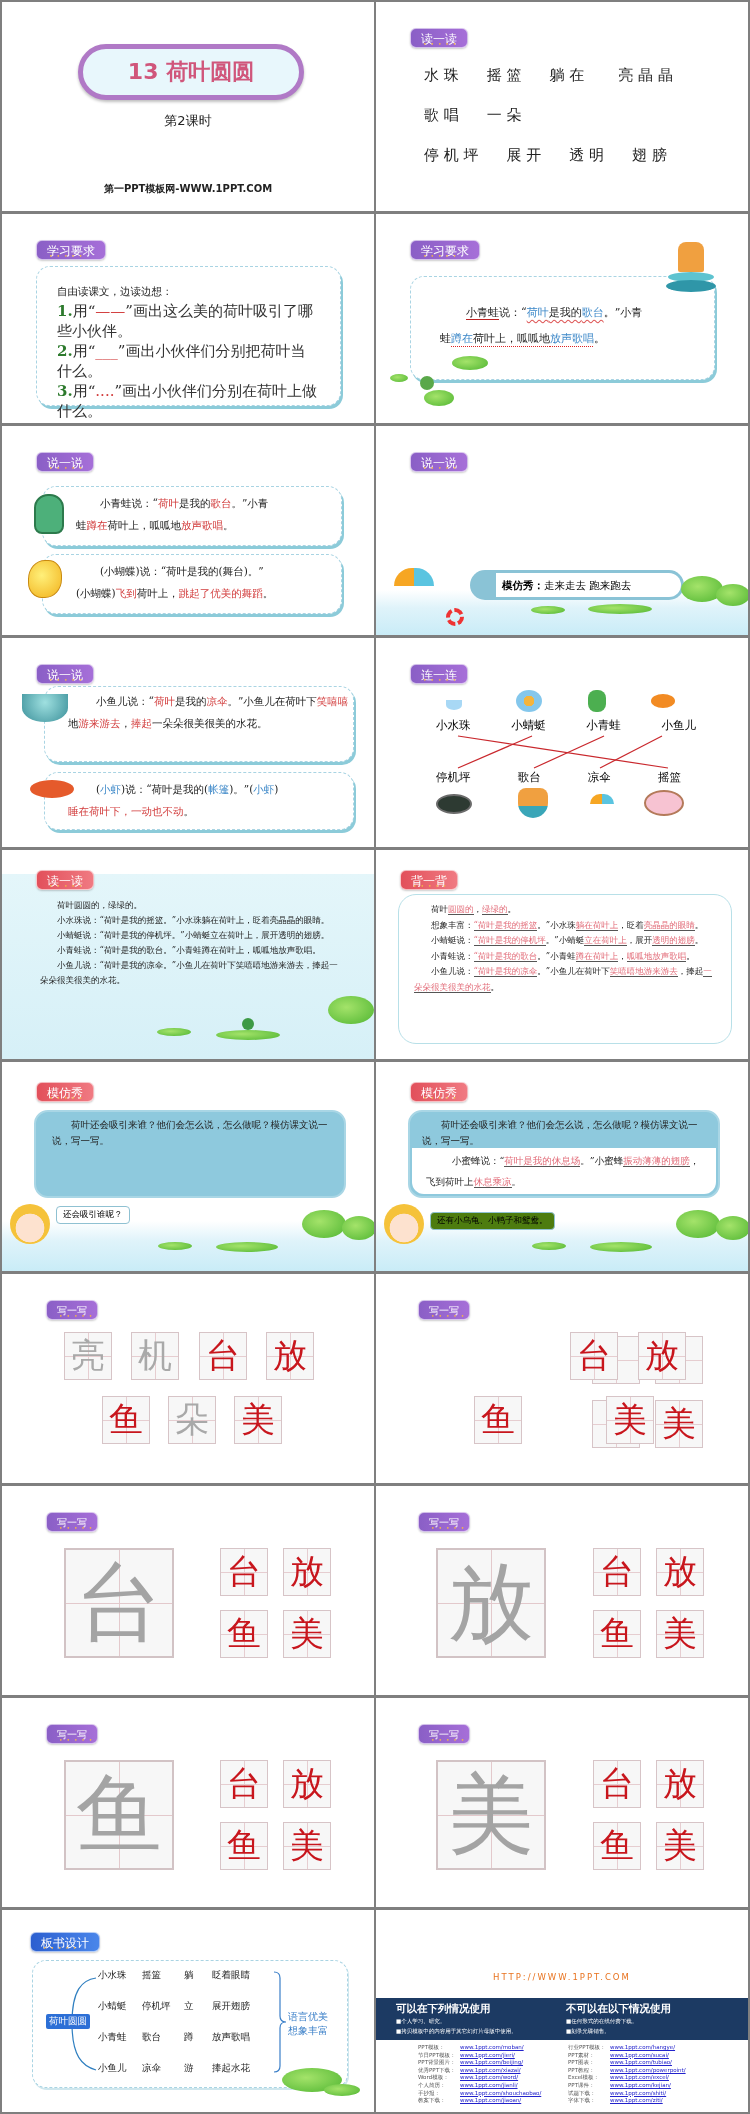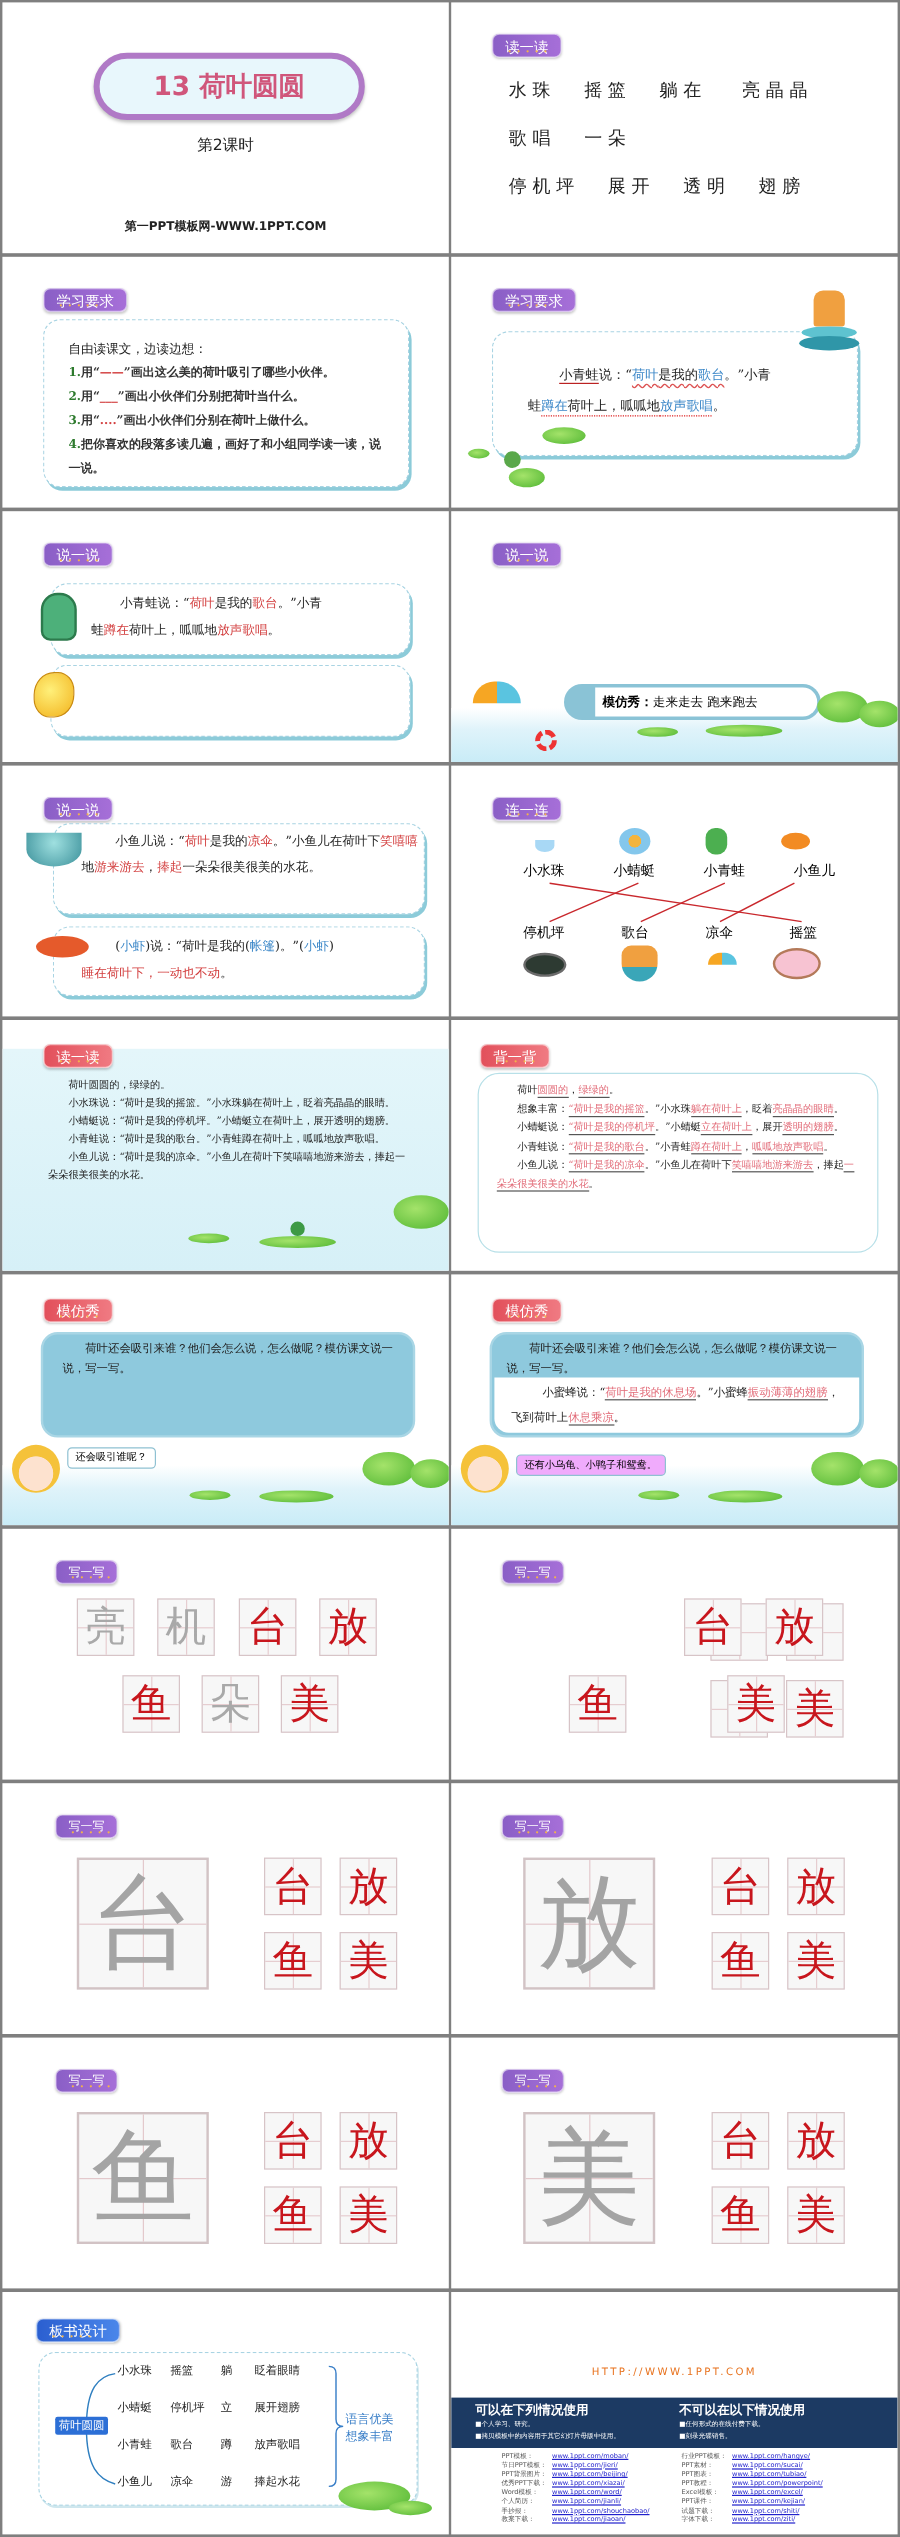--- a/index.html
+++ b/index.html
@@ -66,21 +66,21 @@
         <span>透 明</span>
         <span>翅 膀</span>
       </div>
     </div>
   </div>
 
   <div class="slide" style="left:2px;top:214px;">
     <div class="tag purple">学习要求</div>
     <div class="card" style="left:34px;top:52px;width:305px;height:140px;padding:14px 20px;">
       <div style="font-size:10.5px;color:#222;line-height:20px;">自由读课文，边读边想：</div>
-      <div class="serif" style="font-size:10px;line-height:20px;color:#333;font-weight:bold;">
+      <div class="serif" style="font-size:15px;line-height:20px;color:#333;">
         <div><b style="color:#2d7a2d;">1.</b><span>用“</span><span class="red-t">——</span><span>”画出这么美的荷叶吸引了哪些小伙伴。</span></div>
         <div><b style="color:#2d7a2d;">2.</b><span>用“</span><span class="red-t">___</span><span>”画出小伙伴们分别把荷叶当什么。</span></div>
         <div><b style="color:#2d7a2d;">3.</b><span>用“</span><span class="red-t">....</span><span>”画出小伙伴们分别在荷叶上做什么。</span></div>
         <div><b style="color:#2d7a2d;">4.</b><span>把你喜欢的段落多读几遍，画好了和小组同学读一读，说一说。</span></div>
       </div>
     </div>
   </div>
 
   <div class="slide" style="left:376px;top:214px;">
     <div class="tag purple">学习要求</div>
@@ -102,20 +102,24 @@
 
   <div class="slide" style="left:2px;top:426px;">
     <div class="tag purple">说一说</div>
     <div class="card" style="left:40px;top:60px;width:300px;height:60px;"></div>
     <div class="card" style="left:40px;top:128px;width:300px;height:60px;"></div>
     <div style="position:absolute;left:32px;top:68px;width:30px;height:40px;background:#4db07a;border-radius:14px 14px 8px 8px;border:2px solid #2c7a4c;"></div>
     <div style="position:absolute;left:26px;top:134px;width:34px;height:38px;background:radial-gradient(circle at 40% 40%,#fff07a,#f2b21c);border-radius:50% 40% 50% 40%;border:1px solid #c98a10;"></div>
     <div class="line" style="position:absolute;left:74px;top:66px;width:260px;font-size:10.5px;">
       <span style="padding-left:24px;"></span><span>小青蛙说：“</span><span class="red-t">荷叶</span><span>是我的</span><span class="red-t">歌台</span><span>。”小青</span><br>
       <span>蛙</span><span class="red-t">蹲在</span><span>荷叶上，呱呱地</span><span class="red-t">放声歌唱</span><span>。</span>
+    </div>
+    <div class="line" style="position:absolute;left:74px;top:134px;width:265px;font-size:10.5px;">
+      <span style="padding-left:24px;"></span><span>(小蝴蝶)说：“荷叶是我的(舞台)。”</span><br>
+      <span>(小蝴蝶)</span><span class="red-t">飞到</span><span>荷叶上，</span><span class="red-t">跳起了优美的舞蹈</span><span>。</span>
     </div>
   </div>
 
   <div class="slide" style="left:376px;top:426px;">
     <div class="tag purple">说一说</div>
     <div class="water"></div>
     <div style="position:absolute;left:94px;top:144px;width:214px;height:30px;border-radius:15px;background:#8ac3d6;padding:3px 3px 3px 26px;">
       <div style="background:#fff;height:24px;border-radius:0 12px 12px 0;padding-left:6px;line-height:24px;font-size:10.5px;">
         <b>模仿秀：</b><span class="serif">走来走去  跑来跑去</span>
       </div>
@@ -218,21 +222,21 @@
   <div class="slide" style="left:376px;top:1062px;">
     <div class="tag red" style="top:20px;">模仿秀</div>
     <div class="water" style="height:50px;"></div>
     <div style="position:absolute;left:32px;top:48px;width:312px;height:88px;background:#8ec9dd;border-radius:14px;border:2px solid #a9d6e5;">
       <div style="padding:5px 10px 0 12px;font-size:9.5px;line-height:16px;text-indent:2em;color:#222;height:36px;">荷叶还会吸引来谁？他们会怎么说，怎么做呢？模仿课文说一说，写一写。</div>
       <div class="serif" style="background:#fff;margin:0 2px;height:46px;border-radius:0 0 12px 12px;padding:2px 14px;font-size:9.5px;line-height:21px;color:#222;">
         <span style="padding-left:26px;"></span><span>小蜜蜂说：“</span><span class="pink-t u-line">荷叶是我的休息场</span><span>。”小蜜蜂</span><span class="pink-t u-line">振动薄薄的翅膀</span><span>，飞到荷叶上</span><span class="pink-t u-line">休息乘凉</span><span>。</span>
       </div>
     </div>
     <div style="position:absolute;left:8px;top:142px;width:40px;height:40px;border-radius:50%;background:radial-gradient(circle at 50% 60%,#fde2cf 45%,#f5c23a 47%);"></div>
-    <div class="serif" style="position:absolute;left:54px;top:150px;padding:2px 6px;border:1px solid #8fc1d2;border-radius:4px;background:#f0abfc;font-size:8.5px;">还有小乌龟、小鸭子和鸳鸯。</div>
+    <div class="serif" style="position:absolute;left:54px;top:150px;padding:2px 6px;border:1px solid #8fc1d2;border-radius:4px;background:#4d7c0f;font-size:8.5px;">还有小乌龟、小鸭子和鸳鸯。</div>
     <div class="pad" style="left:156px;top:180px;width:34px;height:8px;"></div>
     <div class="pad" style="left:214px;top:180px;width:62px;height:10px;"></div>
     <div class="pad" style="left:300px;top:148px;width:44px;height:28px;"></div>
     <div class="pad" style="left:340px;top:154px;width:34px;height:24px;"></div>
   </div>
 
   <div class="slide" style="left:2px;top:1274px;">
     <div class="tag purple" style="left:44px;font-size:10px;">写一写</div>
     <div class="tian gray" style="left:62px;top:58px;">
         <span>亮</span>

